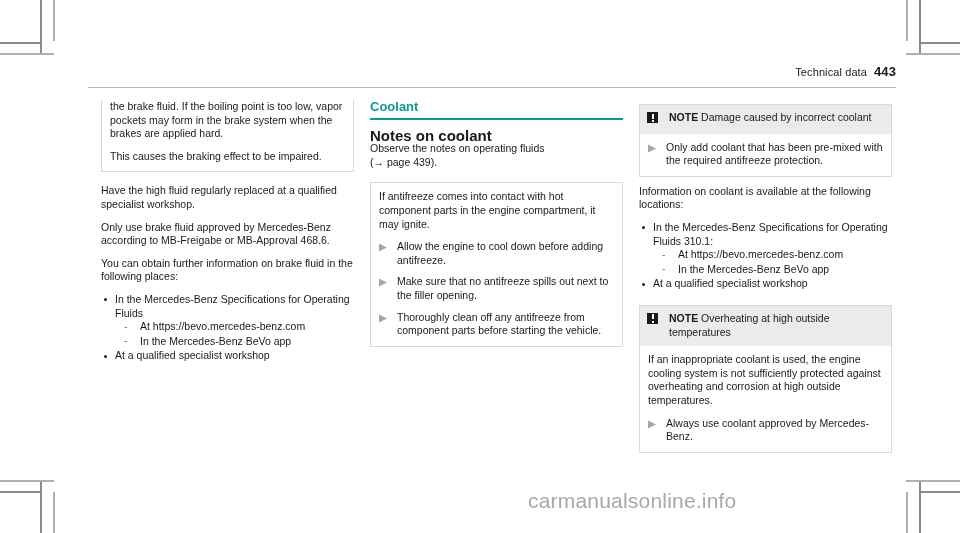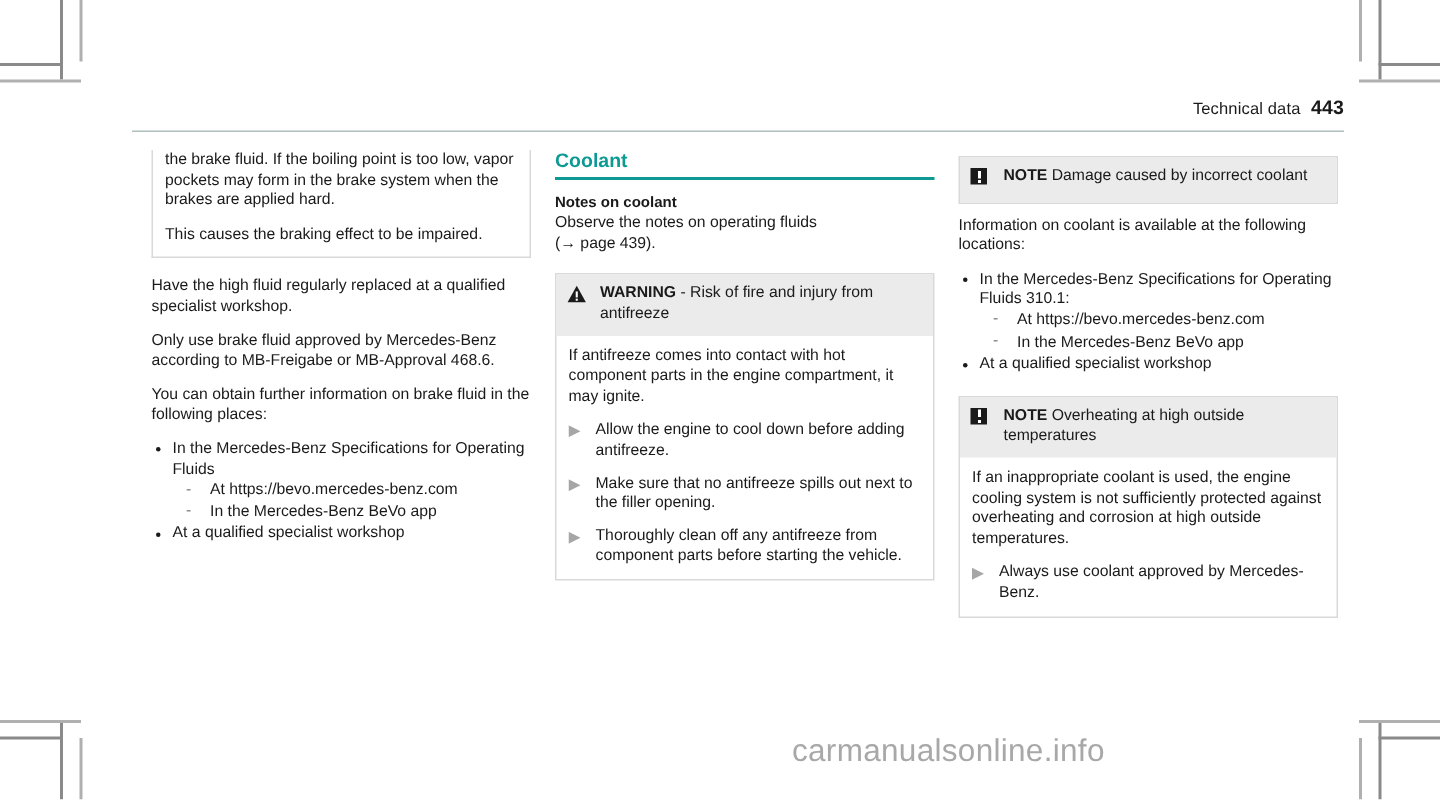--- a/index.html
+++ b/index.html
@@ -67,21 +67,21 @@
   .section-title {
     color: #0d9a94;
     font-size: 13px;
     font-weight: bold;
     padding-bottom: 4px;
     margin: 0 0 9px 0;
     border-bottom: 2px solid #0d9a94;
   }
   .subhead {
     font-weight: bold;
-    font-size: 10px;
+    font-size: 15px;
     margin: 0;
   }
 
   
   .callout {
     border: 1px solid #d9d9d9;
     background: #ffffff;
     margin-bottom: 12px;
   }
   .callout-head {
@@ -272,32 +272,20 @@
 
   <div class="section-title">Coolant</div>
 
   <p class="subhead">Notes on coolant</p>
   <p style="margin-top:0">
     <span>Observe the notes on operating fluids</span><br>
     <span class="arrow-ref">(→ page 439).</span>
   </p>
 
   <div class="callout" style="margin-top:13px;">
-    <div class="callout-head">
-      <span class="glyph">
-        <span class="tri-icon">
-          <svg width="13" height="12" viewBox="0 0 13 12">
-            <polygon points="6.5,0.5 12.6,11.5 0.4,11.5" fill="#1a1a1a"></polygon>
-            <rect x="5.8" y="4.3" width="1.4" height="4" fill="#ffffff"></rect>
-            <rect x="5.8" y="9.1" width="1.4" height="1.4" fill="#ffffff"></rect>
-          </svg>
-        </span>
-      </span>
-      <span class="htext"><b>WARNING</b><span> - Risk of fire and injury from antifreeze</span></span>
-    </div>
     <div class="callout-body">
       <p>If antifreeze comes into contact with hot component parts in the engine compartment, it may ignite.</p>
       <div class="step">
         <span class="marker">
           <svg width="9" height="9" viewBox="0 0 9 9">
               <polygon points="0,0.5 8,4.5 0,8.5" fill="#a6a6a6"></polygon>
             </svg>
         </span>
         <span class="txt">Allow the engine to cool down before adding antifreeze.</span>
       </div>
@@ -322,20 +310,30 @@
 </div>
 
 <div class="col" id="col-3" style="top:104px;">
 
   <div class="callout">
     <div class="callout-head">
       <span class="glyph">
         <span class="sq-icon"></span>
       </span>
       <span class="htext"><b>NOTE</b><span> Damage caused by incorrect coolant</span></span>
+    </div>
+    <div class="callout-body">
+      <div class="step">
+        <span class="marker">
+          <svg width="9" height="9" viewBox="0 0 9 9">
+              <polygon points="0,0.5 8,4.5 0,8.5" fill="#a6a6a6"></polygon>
+            </svg>
+        </span>
+        <span class="txt">Only add coolant that has been pre-mixed with the required antifreeze protection.</span>
+      </div>
     </div>
   </div>
 
   <p style="margin-top:-4px;">Information on coolant is available at the following locations:</p>
 
   <ul class="bullets" style="margin-bottom:14px;">
     <li>
       <span>In the Mercedes-Benz Specifications for Operating Fluids 310.1:</span>
       <ul class="dashes">
         <li><span>At https://bevo.mercedes-benz.com</span></li>

